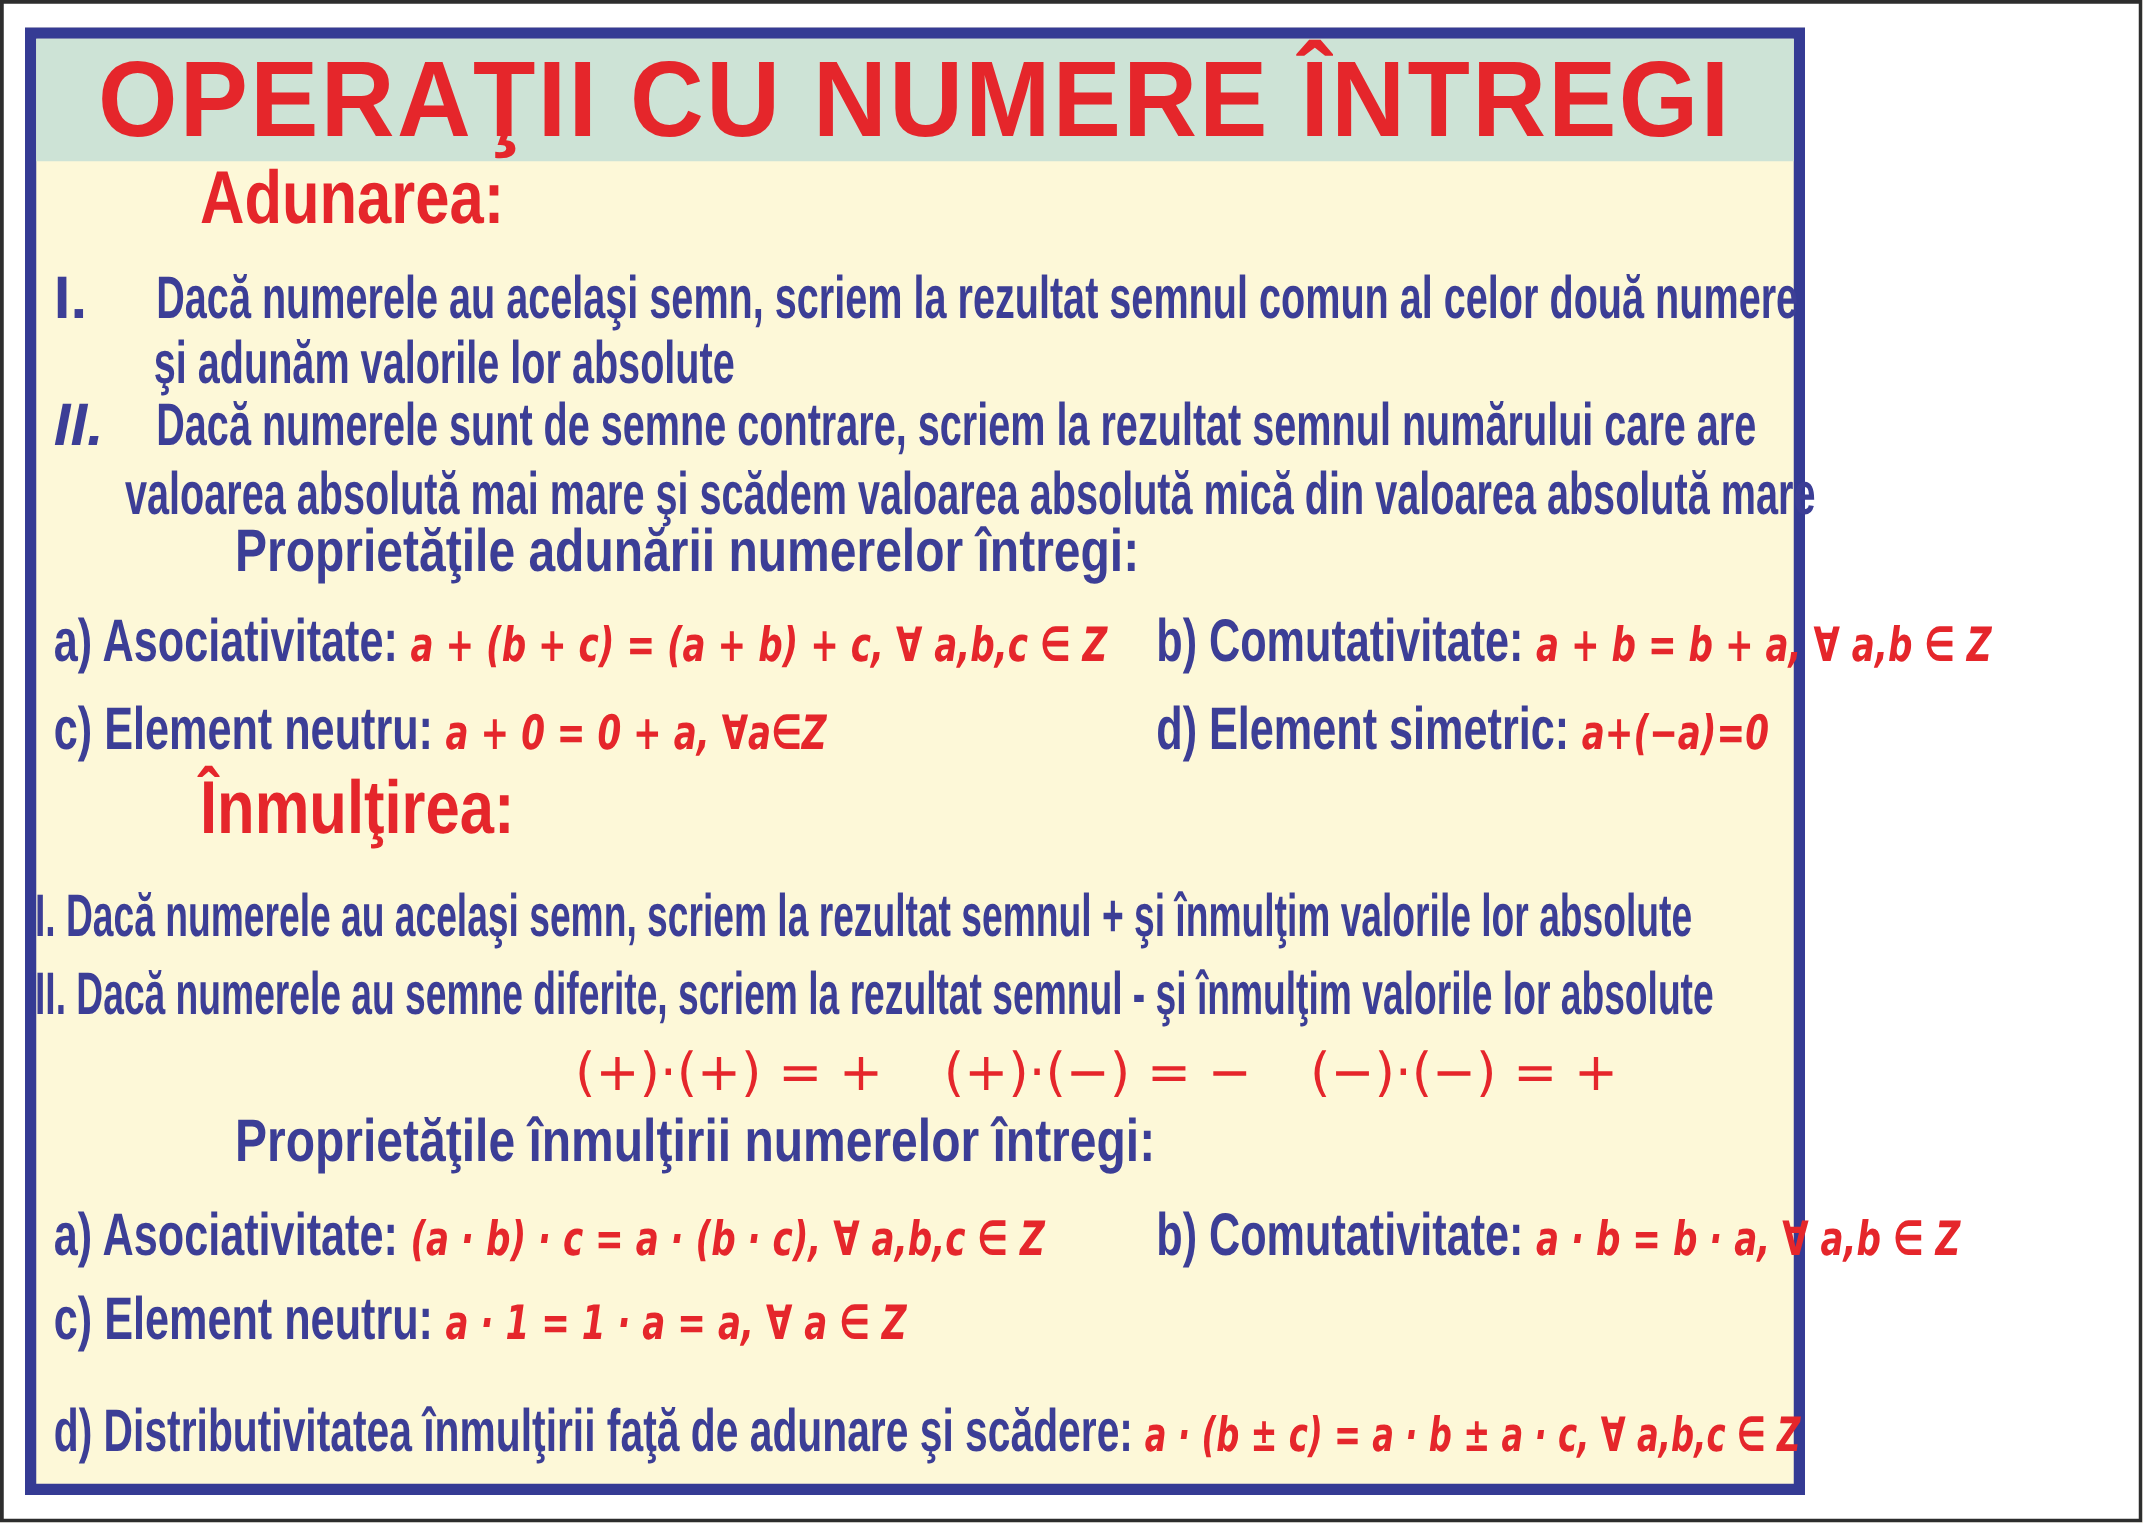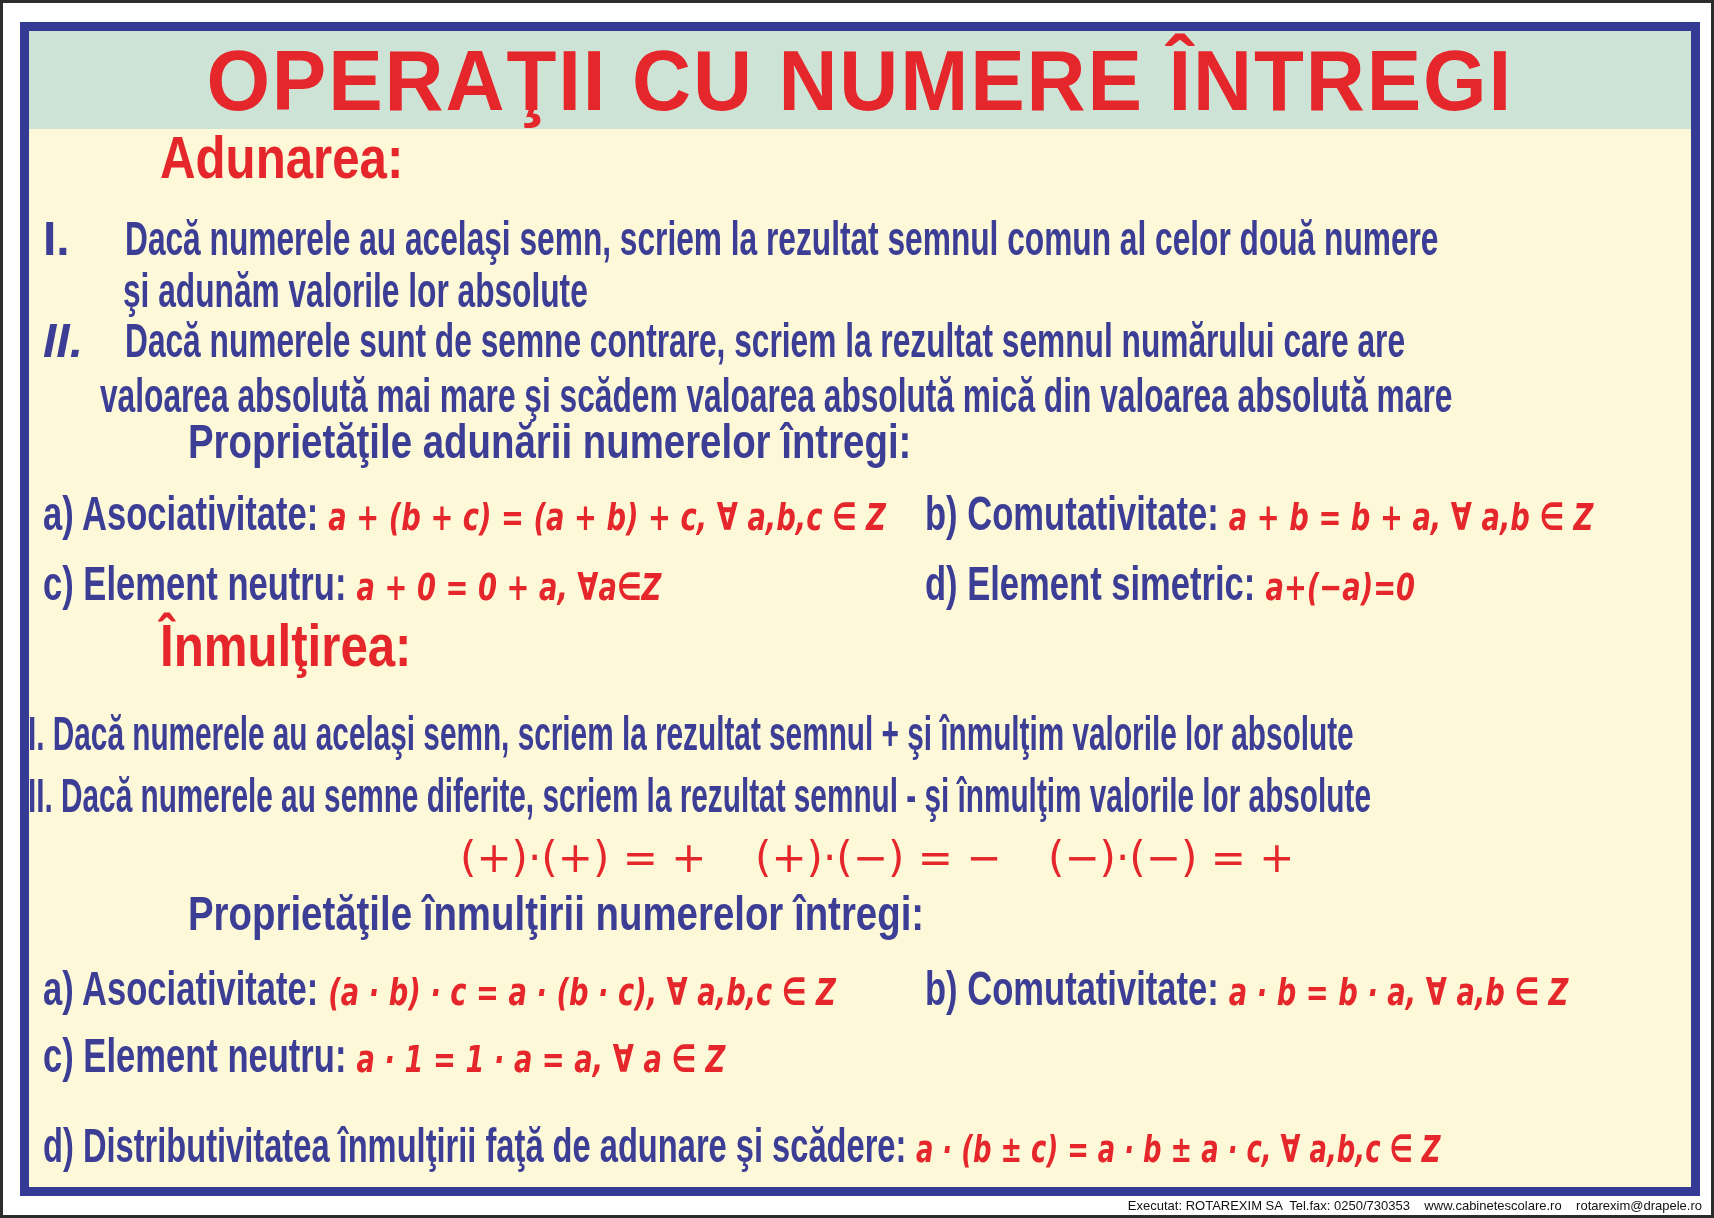--- a/index.html
+++ b/index.html
@@ -6,21 +6,21 @@
   .page{
     position:relative;
     width:1714px;height:1218px;
     background:#ffffff;
     box-shadow: inset 0 0 0 3px #2d2d2d;
     font-family:"Liberation Sans", sans-serif;
     overflow:hidden;
   }
   .frame{
     position:absolute;left:20px;top:22px;
-    width:1680px;height:1174px;
+    width:1424px;height:1174px;
     box-sizing:border-box;
     border:9px solid #353b94;
     background:#fdf8d8;
   }
   .band{
     position:absolute;left:0;top:0;right:0;height:98px;
     background:#cde3d6;
     display:flex;align-items:center;justify-content:center;
   }
   .title{
@@ -102,15 +102,14 @@
   <div class="t group" style="left:925px;top:964px;">
     <span class="lbl">b) Comutativitate:</span><span class="formula">a · b = b · a, ∀ a,b ∈ Z</span>
   </div>
   <div class="t group" style="left:43px;top:1031px;">
     <span class="lbl">c) Element neutru:</span><span class="formula">a · 1 = 1 · a = a, ∀ a ∈ Z</span>
   </div>
   <div class="t group wide" style="left:43px;top:1121px;">
     <span class="lbl">d) Distributivitatea înmulţirii faţă de adunare şi scădere:</span><span class="formula">a · (b ± c) = a · b ± a · c, ∀ a,b,c ∈ Z</span>
   </div>
 
-  <div class="credits">Executat: ROTAREXIM SA  Tel.fax: 0250/730353    www.cabinetescolare.ro    rotarexim@drapele.ro</div>
 
 </div>
 
 </body></html>

